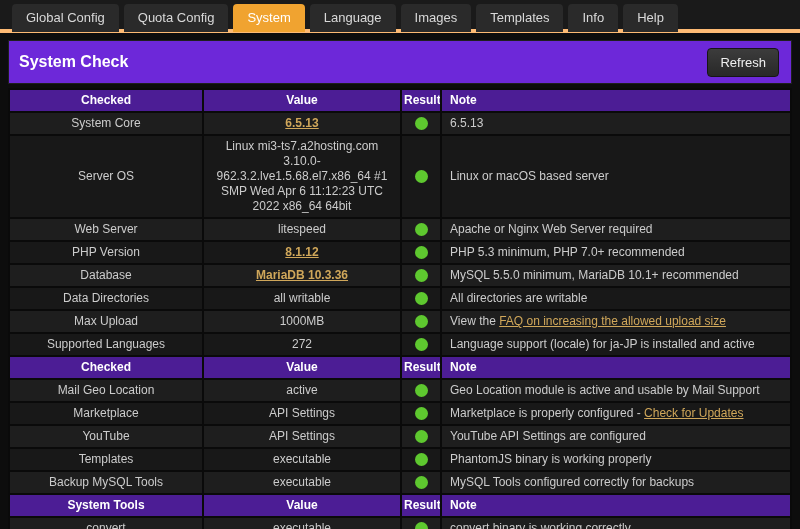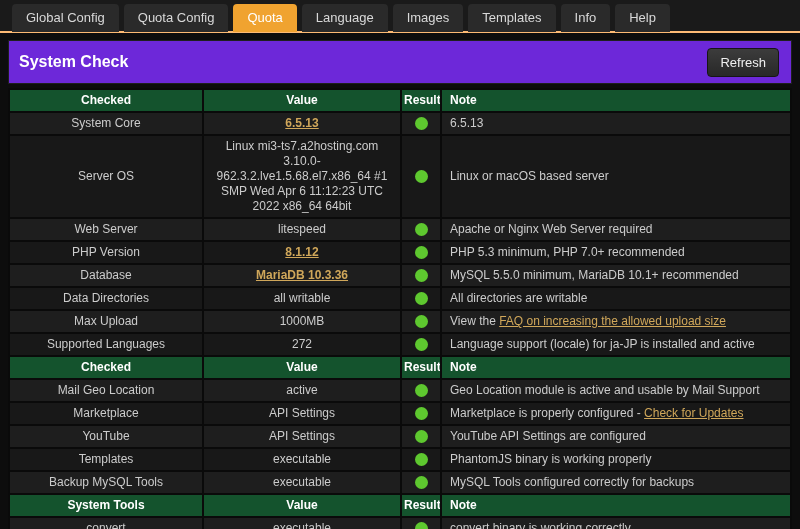--- a/index.html
+++ b/index.html
@@ -6,24 +6,24 @@
   html, body {
     width: 800px; height: 529px;
     overflow: hidden;
     background: #0d0d0d;
     font-family: "Liberation Sans", "DejaVu Sans", sans-serif;
   }
   
   .tabbar {
     height: 33px;
     background: #1a1a1a;
-    border-bottom: 2px solid #fdba74;
+    border-bottom: 4px solid #fdba74;
     padding: 4px 0 0 12px;
     display: flex;
-    align-items: center;
+    align-items: flex-start;
     gap: 5px;
   }
   .tab {
     background: #2a2a2a;
     color: #d9d9d9;
     font-size: 13px;
     padding: 7px 14px 7px 14px;
     border-radius: 4px 4px 0 0;
     cursor: pointer;
     white-space: nowrap;
@@ -71,21 +71,21 @@
   }
   .check-table th, .check-table td {
     border: 2px solid #0a0a0a;
     padding: 3px 6px;
     line-height: 15px;
     vertical-align: middle;
     text-align: center;
     overflow: hidden;
   }
   .check-table th {
-    background: #14532d;
+    background: #4c1d95;
     color: #ffffff;
     font-weight: bold;
     padding: 3px 2px;
   }
   .check-table td.note-cell, .check-table th.note-col {
     text-align: left;
     padding-left: 8px;
   }
   .check-table tbody tr:nth-child(odd) td { background: #1e1e1e; }
   .check-table tbody tr:nth-child(even) td { background: #181818; }
@@ -102,21 +102,21 @@
     background: #5ec82f;
     vertical-align: middle;
   }
 </style>
 </head>
 <body>
 
 <div class="tabbar" id="tabbar">
     <div class="tab">Global Config</div>
     <div class="tab">Quota Config</div>
-    <div class="tab active">Quota</div>
+    <div class="tab active">System</div>
     <div class="tab">Language</div>
     <div class="tab">Images</div>
     <div class="tab">Templates</div>
     <div class="tab">Info</div>
     <div class="tab">Help</div>
   </div>
 
 <div class="content">
   <div class="panel-header">
     <div class="panel-title">System Check</div>

